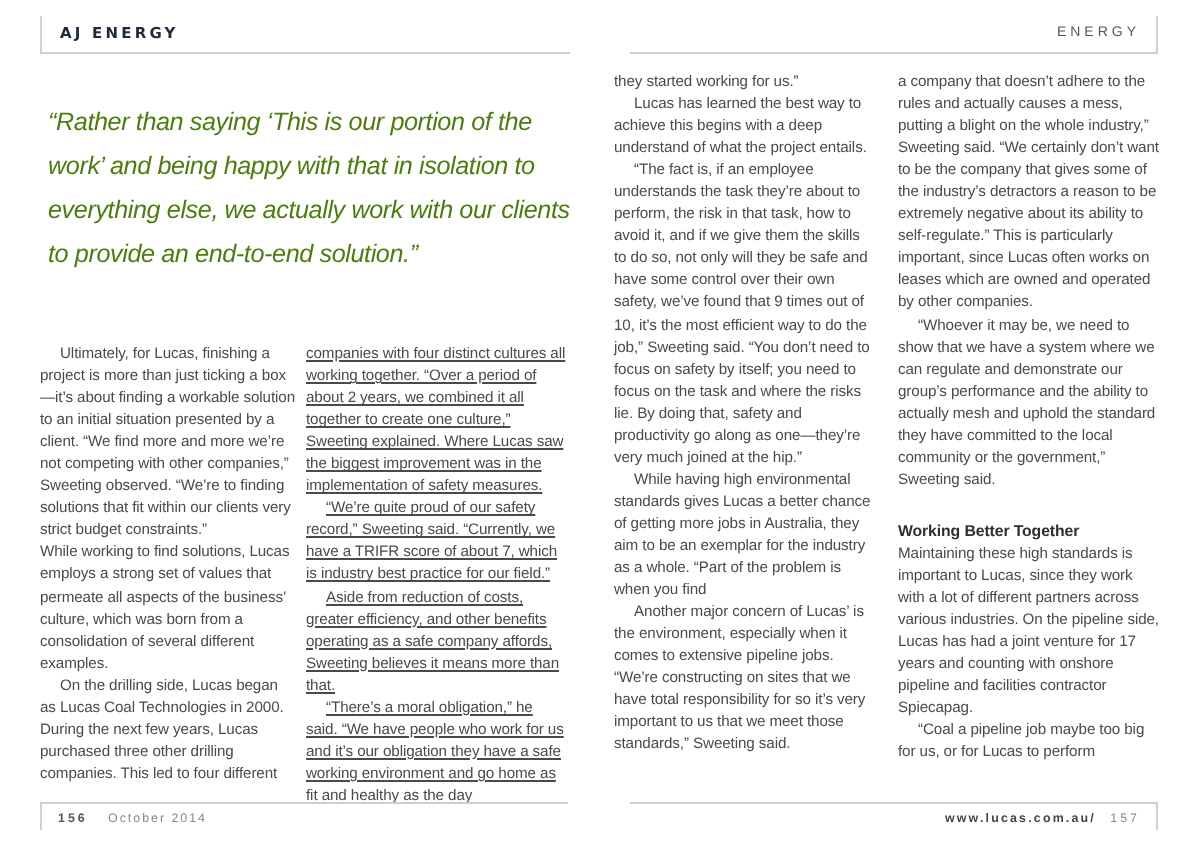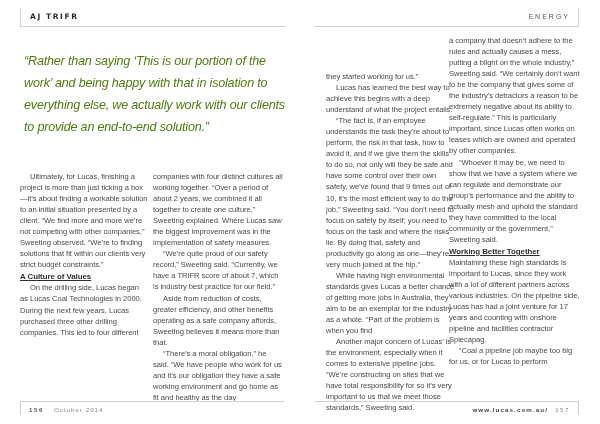--- a/index.html
+++ b/index.html
@@ -29,56 +29,56 @@
     font-family: "Liberation Sans", sans-serif; font-style: italic;
     font-size: 12.6px; line-height: 22px; color: #4d7c0f; letter-spacing: -0.2px;
   }
 
   .col {
     position: absolute; font-size: 7.6px; line-height: 11.05px; color: #4a4a4a;
     letter-spacing: -0.05px;
   }
   .col p { text-indent: 0; }
   .col p.ind { text-indent: 10px; }
-  .col h3 { font-size: 7.9px; font-weight: bold; color: #2f2f2f; margin-top: 1px; line-height: 11px; text-decoration: underline; }
+  .col h3 { font-size: 7.9px; font-weight: bold; color: #2f2f2f; margin-top: 15px; line-height: 11px; }
 
   .c1 { left: 20px; top: 171px; width: 128px; }
-  .c2 { left: 153px; top: 171px; width: 130px; }
-  .c3 { left: 326px; top: 35px; width: 130px; margin-top: 36px; }
+  .c2 { left: 153px; top: 171px; width: 130px; text-decoration: underline; }
+  .c3 { left: 307px; top: 35px; width: 130px; }
   .c4 { left: 449px; top: 35px; width: 132px; }
 
   .ftr-left {
     position: absolute; left: 20px; top: 401px; width: 264px; height: 14px;
     border-left: 1px solid #cfcfcf; border-top: 1px solid #cfcfcf;
   }
   .ftr-left .pg { position: absolute; left: 8px; top: 4px; font-size: 6.2px; font-weight: bold; letter-spacing: 1.5px; color: #555; }
   .ftr-left .date { position: absolute; left: 33px; top: 4px; font-size: 6.2px; letter-spacing: 1px; color: #888; }
 
   .ftr-right {
     position: absolute; left: 315px; top: 401px; width: 264px; height: 14px;
     border-right: 1px solid #cfcfcf; border-top: 1px solid #cfcfcf;
   }
   .ftr-right .url { position: absolute; right: 30px; top: 4px; font-size: 6.2px; font-weight: bold; letter-spacing: 1.1px; color: #444; }
   .ftr-right .pg { position: absolute; right: 8px; top: 4px; font-size: 6.2px; letter-spacing: 1.5px; color: #888; }
 </style>
 </head>
 <body>
 
 <div class="hdr-left">
-  <span class="brand">AJ TRIFR</span>
+  <span class="brand">AJ ENERGY</span>
 </div>
 <div class="hdr-right">
   <span class="section">ENERGY</span>
 </div>
 
 <div class="pull-quote">“Rather than saying ‘This is our portion of the work’ and being happy with that in isolation to everything else, we actually work with our clients to provide an end-to-end solution.”</div>
 
 <div class="col c1">
   <p class="ind">Ultimately, for Lucas, finishing a project is more than just ticking a box—it’s about finding a workable solution to an initial situation presented by a client. “We find more and more we’re not competing with other companies,” Sweeting observed. “We’re to finding solutions that fit within our clients very strict budget constraints.”</p>
-  <h3>A Culture of Values</h3>
+  <p>While working to find solutions, Lucas employs a strong set of values that permeate all aspects of the business’ culture, which was born from a consolidation of several different examples.</p>
   <p class="ind">On the drilling side, Lucas began as Lucas Coal Technologies in 2000. During the next few years, Lucas purchased three other drilling companies. This led to four different</p>
 </div>
 
 <div class="col c2">
   <p>companies with four distinct cultures all working together. “Over a period of about 2 years, we combined it all together to create one culture,” Sweeting explained. Where Lucas saw the biggest improvement was in the implementation of safety measures.</p>
   <p class="ind">“We’re quite proud of our safety record,” Sweeting said. “Currently, we have a TRIFR score of about 7, which is industry best practice for our field.”</p>
   <p class="ind">Aside from reduction of costs, greater efficiency, and other benefits operating as a safe company affords, Sweeting believes it means more than that.</p>
   <p class="ind">“There’s a moral obligation,” he said. “We have people who work for us and it’s our obligation they have a safe working environment and go home as fit and healthy as the day</p>
 </div>
 

